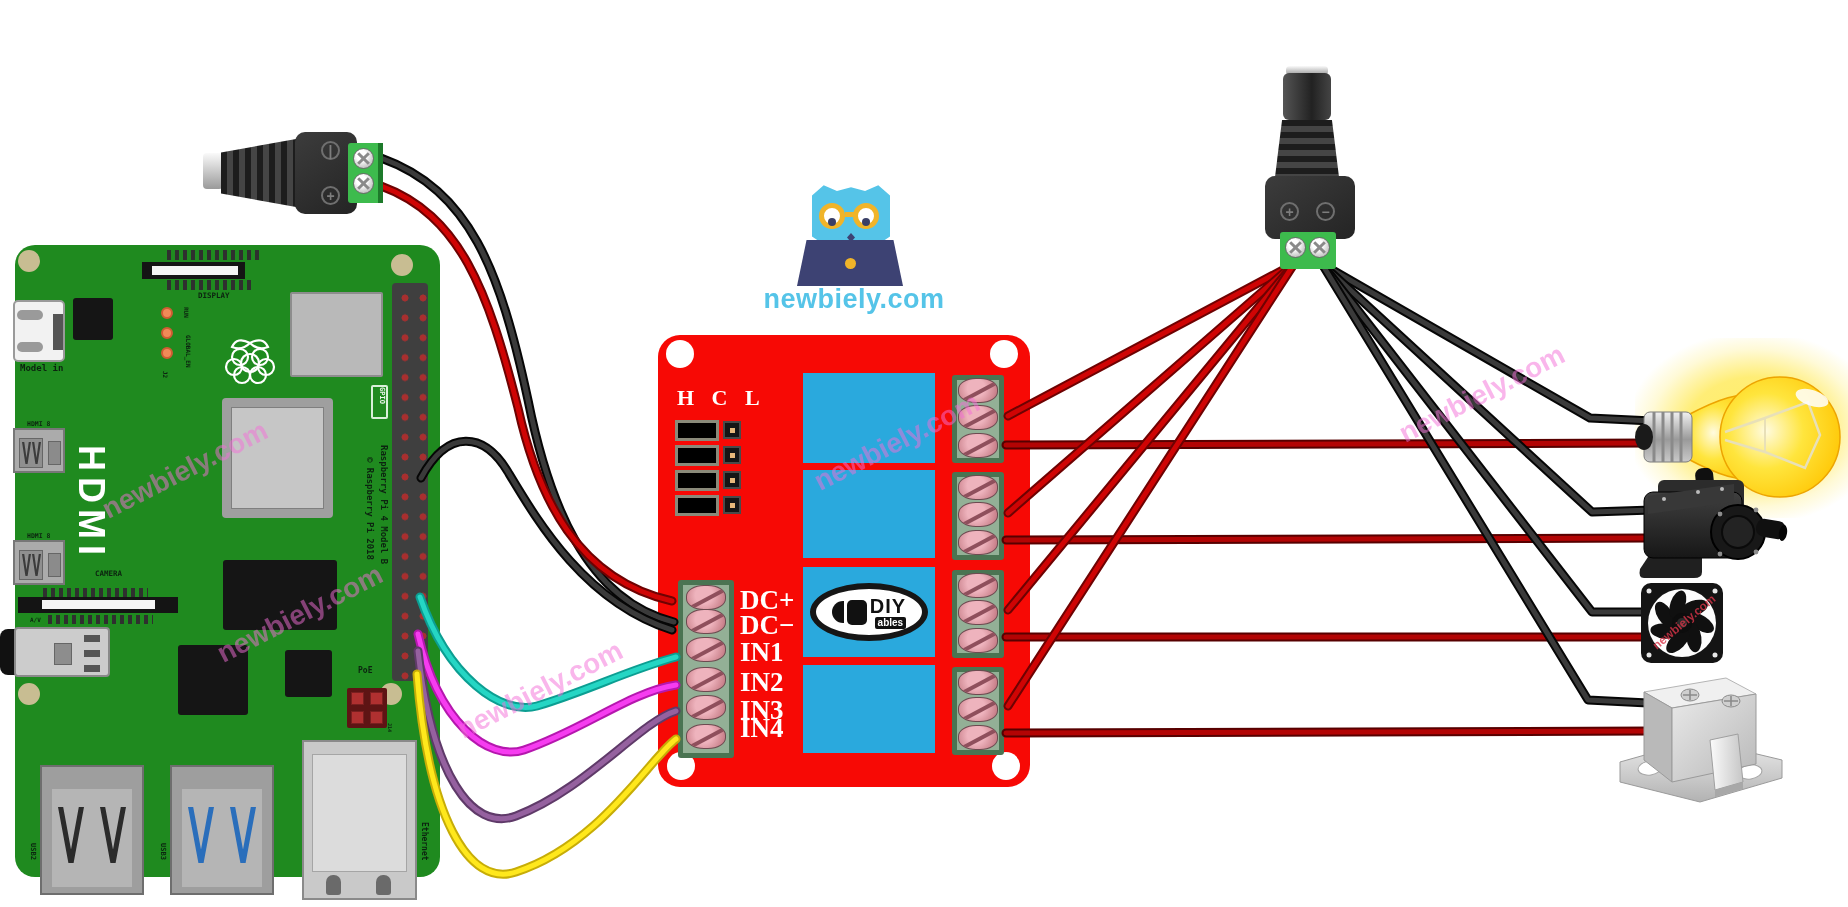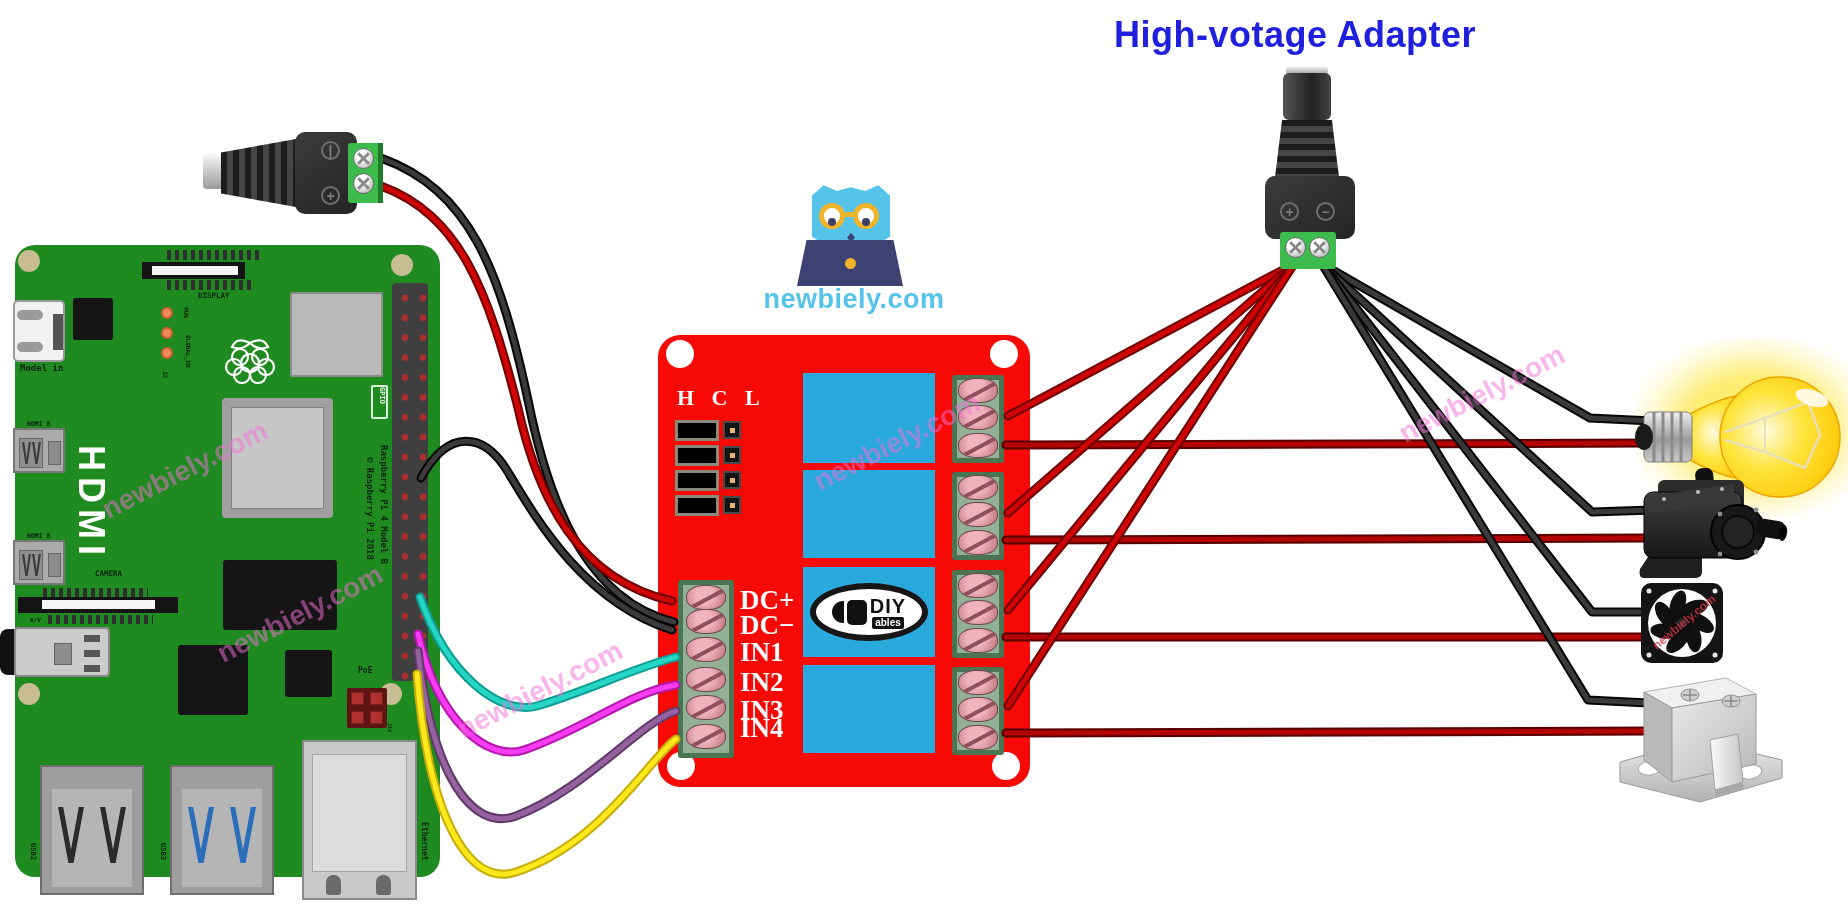--- a/index.html
+++ b/index.html
@@ -98,21 +98,21 @@
   .screw::after{content:'';position:absolute;left:-4px;top:10px;width:52px;height:4px;
     background:#8f4f5c;transform:rotate(-28deg);}
   .term-lbl{position:absolute;left:82px;color:#fff;font-family:"Liberation Serif",serif;
     font-weight:700;font-size:27px;line-height:27px;}
   .relay-ch{position:absolute;left:145px;width:132px;background:var(--relay-blue,#2aa9dd);}
   .diy{position:absolute;left:152px;top:248px;width:118px;height:58px;background:#fff;
     border:6px solid #161616;border-radius:50%;display:flex;align-items:center;justify-content:center;
     gap:3px;z-index:2;}
   .diy-half{width:12px;height:22px;background:#111;border-radius:11px 0 0 11px;}
   .diy-sq{width:20px;height:25px;background:#111;border-radius:5px;}
-  .diy-col{display:flex;flex-direction:column;align-items:center;line-height:1;}
+  .diy-col{display:flex;flex-direction:column;align-items:flex-end;line-height:1;}
   .diy-main{font-size:20px;font-weight:900;color:#111;letter-spacing:1px;}
   .diy-sub{font-size:10px;font-weight:700;color:#fff;background:#111;padding:1px 3px;border-radius:2px;margin-top:1px;}
 
   
   #adapter5v{position:absolute;left:195px;top:125px;width:200px;height:95px;z-index:7;}
   #adapterhv{position:absolute;left:1260px;top:60px;width:100px;height:212px;z-index:7;}
   .metal-tip{position:absolute;background:linear-gradient(#fafafa,#9a9a9a);border-radius:4px;}
   .barrel{position:absolute;background:linear-gradient(#555,#222 60%,#444);border-radius:6px;}
   .barrel.v{background:linear-gradient(90deg,#555,#222 60%,#444);}
   .ridges-h{position:absolute;background:repeating-linear-gradient(90deg,#1d1d1d 0 6px,#454545 6px 12px);
@@ -145,21 +145,20 @@
   #bulb-glow{position:absolute;left:1635px;top:338px;width:240px;height:180px;z-index:4;
     background:radial-gradient(ellipse at 50% 50%,rgba(255,238,90,.95) 0%,rgba(255,230,60,.7) 40%,
       rgba(255,240,140,.35) 62%,rgba(255,246,190,0) 76%);}
   .load{position:absolute;z-index:6;}
 </style>
 </head>
 <body>
 
 <div id="canvas" data-name="wiring-diagram-canvas">
 
-  <div class="title" id="title-hv" data-name="title-high-voltage-adapter">High-votage Adapter</div>
 
   <div class="owl" data-name="owl-logo-icon">
     <div class="owl-body" data-name="owl-body"></div>
     <div class="owl-eye l" data-name="owl-glasses-left-icon"></div>
     <div class="owl-eye r" data-name="owl-glasses-right-icon"></div>
     <div class="owl-bridge" data-name="owl-glasses-bridge"></div>
     <div class="owl-beak" data-name="owl-beak-icon"></div>
   </div>
   <div class="laptop" data-name="laptop-icon"></div>
   <div id="site-text" data-name="site-logo-text">newbiely.com</div>

